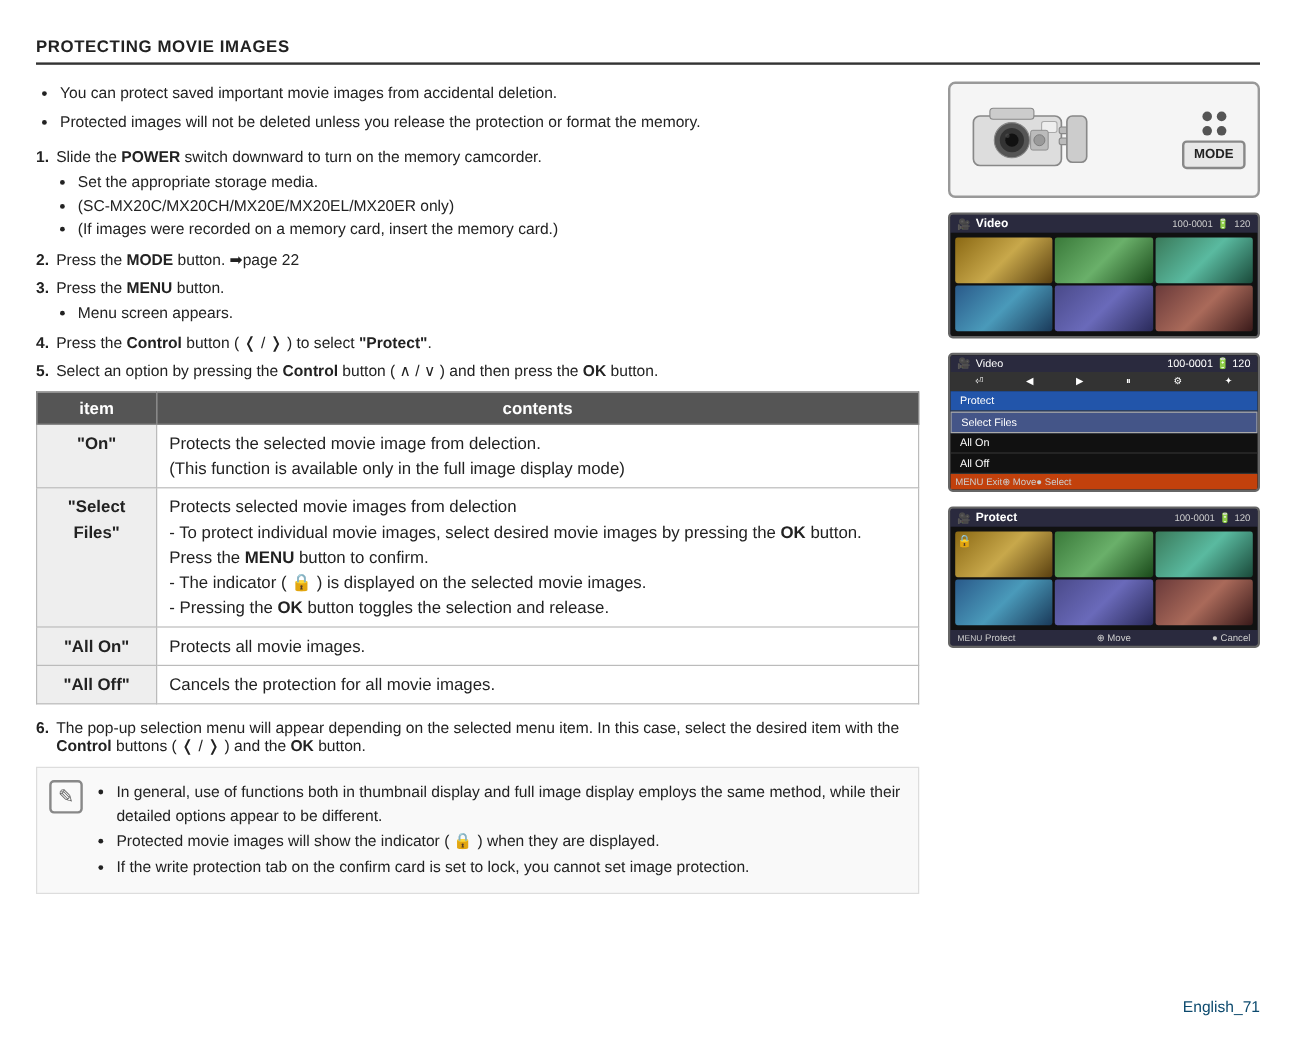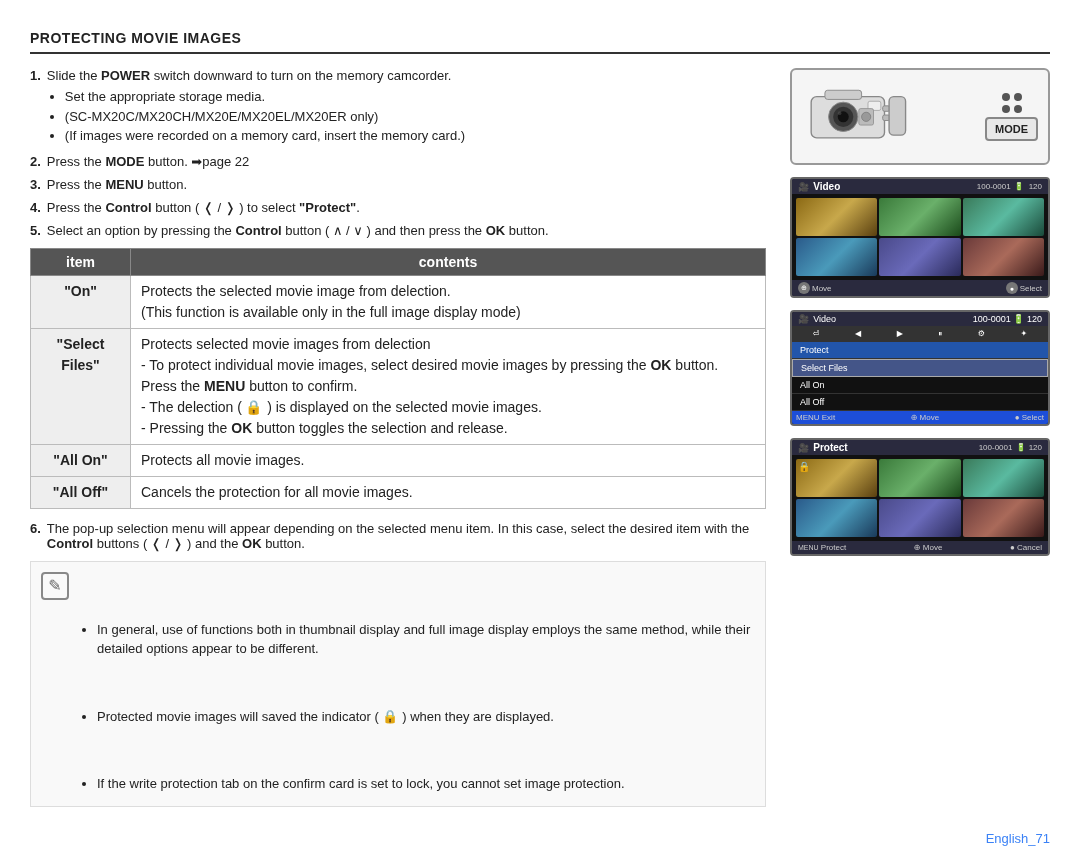--- a/index.html
+++ b/index.html
@@ -124,27 +124,26 @@
       font-size: 16px;
       color: #666;
     }
     .note-content .note-bullets {
       list-style: disc;
       margin-left: 18px;
     }
     .note-content .note-bullets li {
       line-height: 1.5;
       margin-bottom: 2px;
-      margin-top: 48px;
     }
     .page-footer {
       text-align: right;
       margin-top: 2px;
       font-size: 13px;
-      color: #3b82f6;
+      color: #0c4a6e;
     }
 
     
     .camera-box {
       border: 2px solid #999;
       border-radius: 6px;
       padding: 10px;
       background: #f5f5f5;
       display: flex;
       align-items: center;
@@ -283,23 +282,23 @@
     }
     .menu-item.active {
       background: #2255aa;
     }
     .menu-item.selected {
       background: #445588;
       color: #fff;
       border: 1px solid #aaa;
     }
     .menu-bottom-bar {
-      background: #1d4ed8;
-      display: flex;
-      justify-content: space-between;
+      background: #c2410c;
+      display: flex;
+      justify-content: flex-start;
       padding: 2px 4px;
       font-size: 8px;
       color: #ccc;
     }
     
     .protect-thumb-grid {
       display: grid;
       grid-template-columns: 1fr 1fr 1fr;
       gap: 2px;
       padding: 4px;
@@ -320,20 +319,24 @@
     }
   </style>
 </head>
 <body>
 
 <h1>PROTECTING MOVIE IMAGES</h1>
 
 <div class="page-container">
   <div class="main-content">
 
+    <ul class="bullet-list">
+      <li>You can protect saved important movie images from accidental deletion.</li>
+      <li>Protected images will not be deleted unless you release the protection or format the memory.</li>
+    </ul>
 
     <div class="step">
       <span class="step-num">1.</span>
       <div class="step-content">
         Slide the <strong>POWER</strong> switch downward to turn on the memory camcorder.
         <ul class="sub-bullets">
           <li>Set the appropriate storage media.</li>
           <li>(SC-MX20C/MX20CH/MX20E/MX20EL/MX20ER only)</li>
           <li>(If images were recorded on a memory card, insert the memory card.)</li>
         </ul>
@@ -344,20 +347,23 @@
       <span class="step-num">2.</span>
       <div class="step-content">
         Press the <strong>MODE</strong> button. ➡page 22
       </div>
     </div>
 
     <div class="step">
       <span class="step-num">3.</span>
       <div class="step-content">
         Press the <strong>MENU</strong> button.
+        <ul class="sub-bullets">
+          <li>Menu screen appears.</li>
+        </ul>
       </div>
     </div>
 
     <div class="step">
       <span class="step-num">4.</span>
       <div class="step-content">
         Press the <strong>Control</strong> button ( ❬ / ❭ ) to select <strong>"Protect"</strong>.
       </div>
     </div>
 
@@ -384,21 +390,21 @@
               (This function is available only in the full image display mode)
             </td>
           </tr>
           <tr>
             <td class="item-col">"Select Files"</td>
             <td>
               Protects selected movie images from delection<br>
               <ul class="dash-list">
                 <li>To protect individual movie images, select desired movie images by pressing the <strong>OK</strong> button.<br>
                   Press the <strong>MENU</strong> button to confirm.</li>
-                <li>The delection ( 🔒 ) is displayed on the selected movie images.</li>
+                <li>The indicator ( 🔒 ) is displayed on the selected movie images.</li>
                 <li>Pressing the <strong>OK</strong> button toggles the selection and release.</li>
               </ul>
             </td>
           </tr>
           <tr>
             <td class="item-col">"All On"</td>
             <td>Protects all movie images.</td>
           </tr>
           <tr>
             <td class="item-col">"All Off"</td>
@@ -414,21 +420,21 @@
         The pop-up selection menu will appear depending on the selected menu item.
         In this case, select the desired item with the <strong>Control</strong> buttons ( ❬ / ❭ )  and the <strong>OK</strong> button.
       </div>
     </div>
 
     <div class="note-box">
       <div class="note-icon">✎</div>
       <div class="note-content">
         <ul class="note-bullets">
           <li>In general, use of functions both in thumbnail display and full image display employs the same method, while their detailed options appear to be different.</li>
-          <li>Protected movie images will saved the indicator ( 🔒 ) when they are displayed.</li>
+          <li>Protected movie images will show the indicator ( 🔒 ) when they are displayed.</li>
           <li>If the write protection tab on the confirm card is set to lock, you cannot set image protection.</li>
         </ul>
       </div>
     </div>
 
   </div>
 
   <div class="sidebar">
 
     <div class="camera-box">
@@ -479,30 +485,20 @@
         </div>
       </div>
       <div class="thumb-grid">
         <div class="thumb thumb-1"></div>
         <div class="thumb thumb-2"></div>
         <div class="thumb thumb-3"></div>
         <div class="thumb thumb-4"></div>
         <div class="thumb thumb-5"></div>
         <div class="thumb thumb-6"></div>
       </div>
-      <div class="screen-footer">
-        <div class="move-label">
-          <div class="circle-icon">⊕</div>
-          <span>Move</span>
-        </div>
-        <div class="select-label">
-          <div class="circle-icon">●</div>
-          <span>Select</span>
-        </div>
-      </div>
     </div>
 
     <div class="menu-screen">
       <div class="menu-top-bar">
         <div style="display:flex;align-items:center;gap:4px;">
           <span style="font-size:9px;">🎥</span>
           <span class="label">Video</span>
         </div>
         <div class="info">
           <span>100-0001</span>

